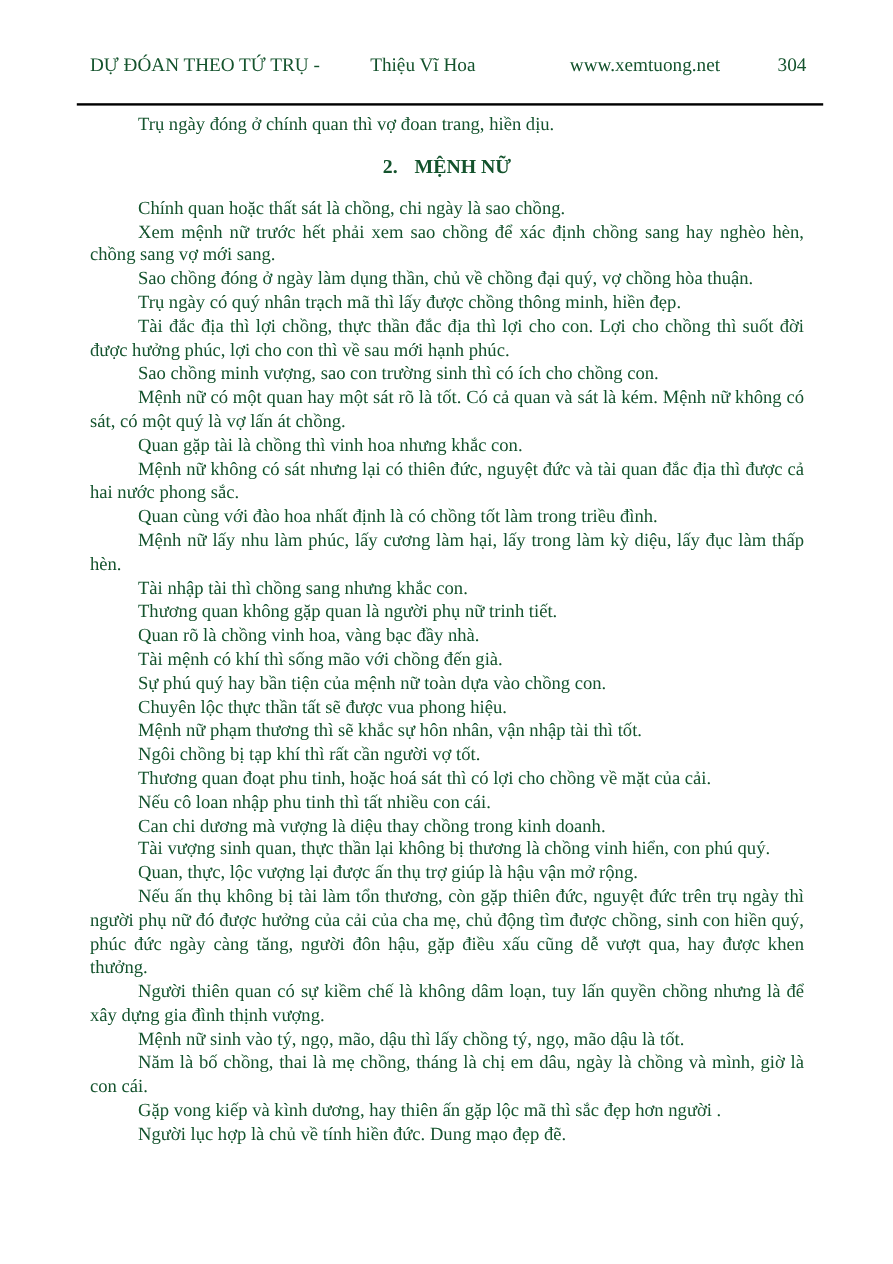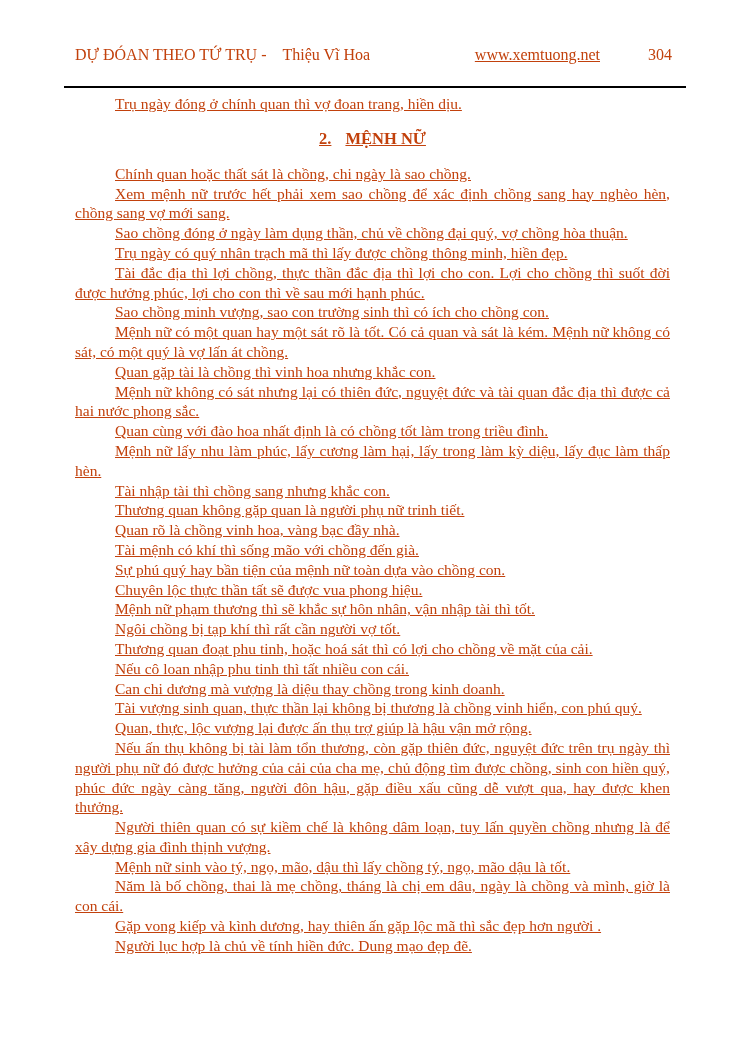--- a/index.html
+++ b/index.html
@@ -6,56 +6,54 @@
     margin: 0;
     padding: 0;
     background: #ffffff;
   }
   .page {
     position: relative;
     width: 744px;
     height: 1053px;
     background: #ffffff;
     font-family: "Liberation Serif", "DejaVu Serif", serif;
-    color: #c2410c;
+    color: #14532d;
     overflow: hidden;
     box-sizing: border-box;
   }
   .header {
     display: flex;
     align-items: baseline;
     padding: 45px 72px 0 75px;
     font-size: 16px;
     line-height: 20px;
     white-space: nowrap;
   }
   .header .title {
     flex: 0 0 auto;
   }
   .header .author {
-    margin-left: 16px;
+    margin-left: 42px;
   }
   .header .url {
     margin-left: auto;
-    text-decoration: underline;
     text-align: right;
   }
   .header .pagenum {
     margin-left: 48px;
   }
   .rule {
     margin: 21px 58px 0 64px;
     border-bottom: 2px solid #000000;
   }
   .body {
     margin: 6px 74px 0 75px;
     font-size: 15.5px;
     line-height: 19.8px;
     text-align: justify;
-    text-decoration: underline;
   }
   .body p {
     margin: 0;
     text-indent: 40px;
   }
   h2.heading {
     margin: 14px 0 15px 0;
     font-size: 16.5px;
     font-weight: bold;
     text-align: center;

